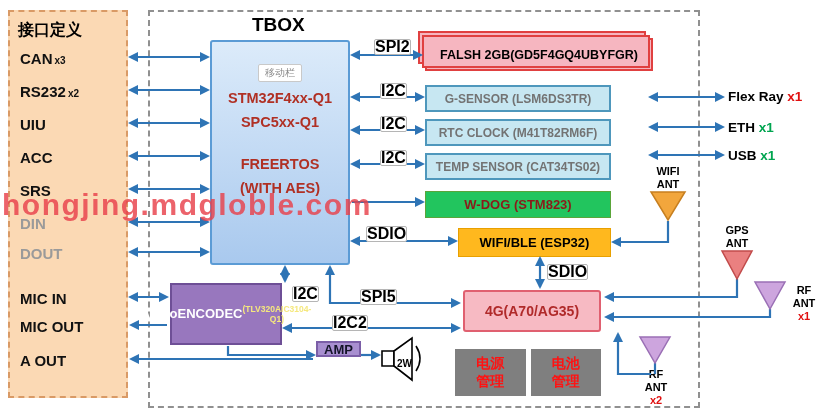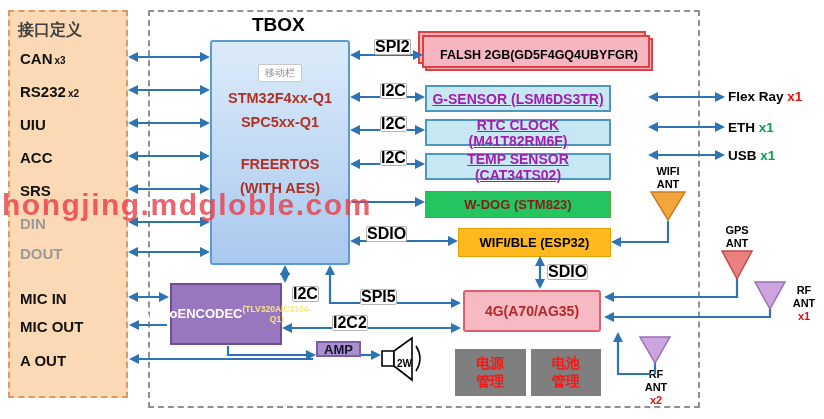--- a/index.html
+++ b/index.html
@@ -3,21 +3,21 @@
 <meta charset="utf-8">
 <style>
   * { margin:0; padding:0; box-sizing:border-box; }
   body { font-family:"Liberation Sans", sans-serif; background:#fff; }
   #stage { position:relative; width:824px; height:419px; background:#fff; overflow:hidden; }
   .abs { position:absolute; }
 
   
   .panel { left:8px; top:10px; width:120px; height:388px; background:#FBD9B4;
            border:2px dashed #D99A66; z-index:1; }
-  .panel-title { position:absolute; left:8px; top:8px; color:#404040; font-weight:bold; font-size:16px; }
+  .panel-title { position:absolute; left:8px; top:8px; color:#000000; font-weight:bold; font-size:16px; }
   .pitem { position:absolute; left:10px; font-weight:bold; font-size:15px; color:#111; white-space:nowrap; }
   .pitem .sub { font-size:10px; margin-left:2px; }
   .pitem.muted { color:#9a9a9a; }
 
   
   .tbox-border { left:148px; top:10px; width:552px; height:398px; border:2px dashed #909090; z-index:0; }
   .tbox-title  { left:252px; top:14px; font-size:19px; font-weight:bold; color:#000; z-index:2; }
 
   
   .mcu { left:210px; top:40px; width:140px; height:225px; z-index:1; text-align:center;
@@ -30,21 +30,21 @@
 
   
   .blk { position:absolute; display:flex; align-items:center; justify-content:center;
          font-weight:bold; z-index:1; text-align:center; }
   .flash { left:425px; top:38px; width:228px; height:33px; background:#F6B6C0;
            border:2px solid #E04040; font-size:12.5px; color:#000; }
   .flash::before, .flash::after { content:""; position:absolute; width:100%; height:100%;
            background:#F6B6C0; border:2px solid #E04040; z-index:-1; }
   .flash::before { left:-9px; top:-9px; }
   .flash::after  { left:-5px; top:-5px; }
-  .sensor { background:#C7E7F2; border:2px solid #4E97BC; font-size:14px; color:#a21caf;text-decoration:underline; }
+  .sensor { background:#C7E7F2; border:2px solid #4E97BC; font-size:12px; color:#737373; }
   .g1 { left:425px; top:85px;  width:186px; height:27px; }
   .g2 { left:425px; top:119px; width:186px; height:27px; }
   .g3 { left:425px; top:153px; width:186px; height:27px; }
   .wdog { left:425px; top:191px; width:186px; height:27px; background:#22c55e;
           border:1px solid #5AA53A; color:#8B1A1A; font-size:13px; }
   .wifible { left:458px; top:228px; width:153px; height:29px; background:#FFB81E;
              border:1px solid #E8A000; color:#000; font-size:13px; }
   .modem { left:463px; top:290px; width:138px; height:42px; background:#F7BAC3;
            border:2px solid #E06070; border-radius:3px; color:#B02A2A; font-size:14px; }
   .audio { left:170px; top:283px; width:112px; height:62px; background:#9877BE;

